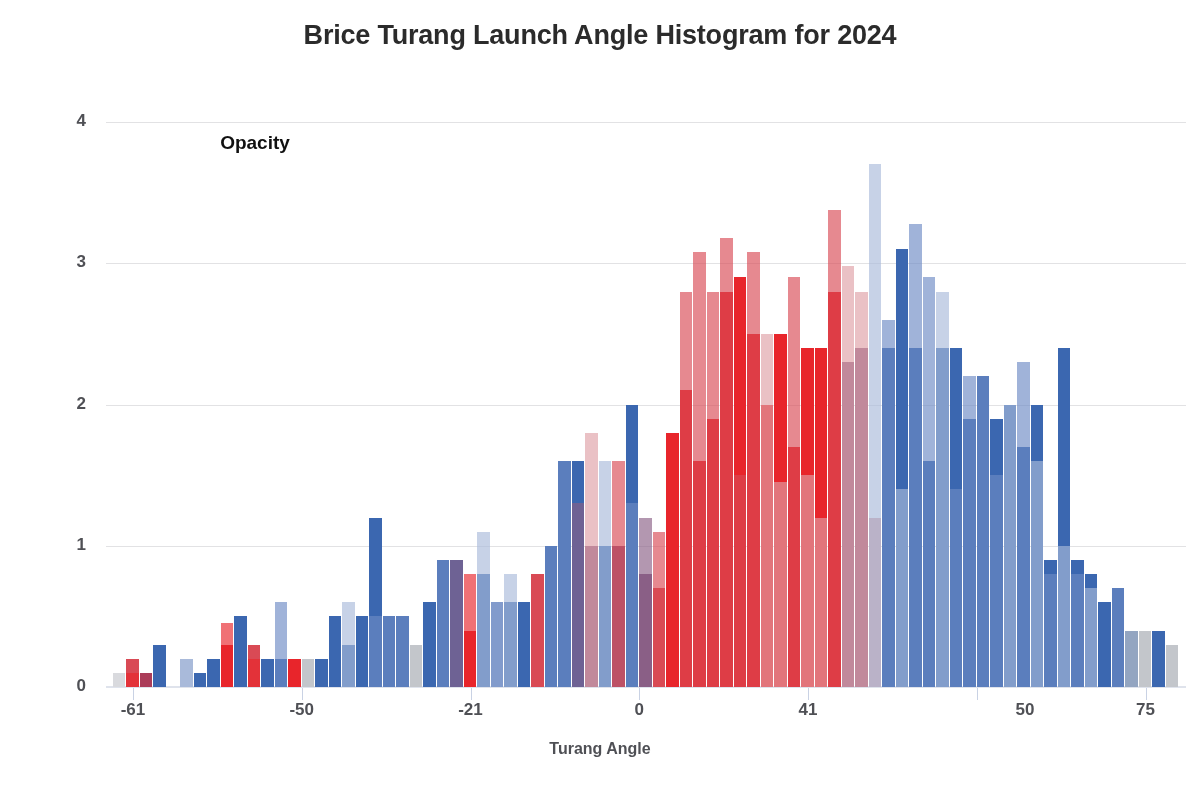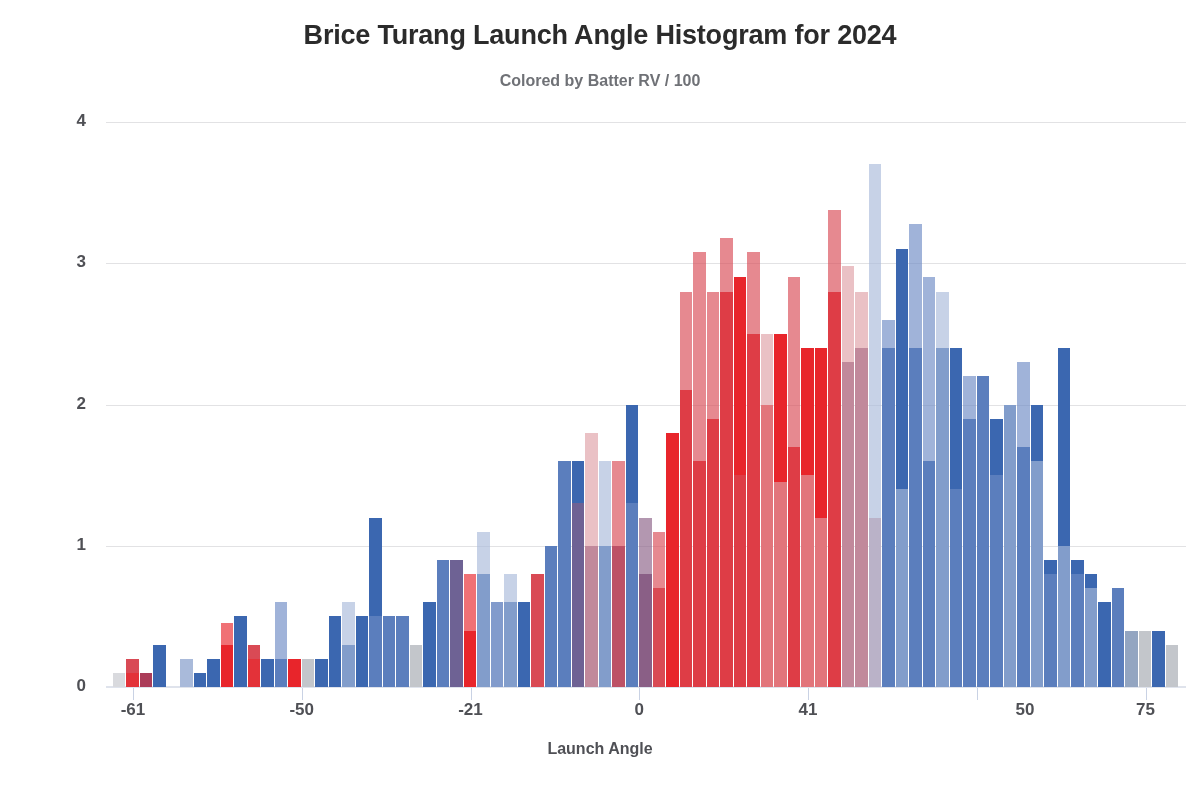--- a/index.html
+++ b/index.html
@@ -55,26 +55,26 @@
   }
   .annotation .line1{display:block;text-align:left;}
   .annotation .line2{display:block;text-align:center;}
 </style>
 </head>
 <body>
 
 <div id="chart-root">
 
   <div class="chart-title">Brice Turang Launch Angle Histogram for 2024</div>
-  <div class="chart-subtitle">Colored by Batter RV / 100</div>
 
   <div class="annotation">
+    <span class="line2">Opacity</span>
   </div>
 
-  <div class="xlabel">Launch Angle</div>
+  <div class="xlabel">Turang Angle</div>
 
   <div class="plot" id="plot-area">
     <div class="baseline"></div>
   <div class="gridline" style="top: 423.75px;"></div>
       <div class="gridline" style="top: 282.5px;"></div>
       <div class="gridline" style="top: 141.25px;"></div>
       <div class="gridline" style="top: 0px;"></div>
       <div class="bar bar-2024" title="2024 -78°: 0.1%" style="left: 6.75px; width: 12.3px; height: 14.125px; background: rgb(217, 218, 222);"></div>
       <div class="bar bar-2024" title="2024 -76°: 0.2%" style="left: 20.25px; width: 12.3px; height: 28.25px; background: rgb(217, 74, 85);"></div>
       <div class="bar bar-2024" title="2024 -74°: 0.1%" style="left: 33.75px; width: 12.3px; height: 14.125px; background: rgb(59, 103, 176);"></div>

